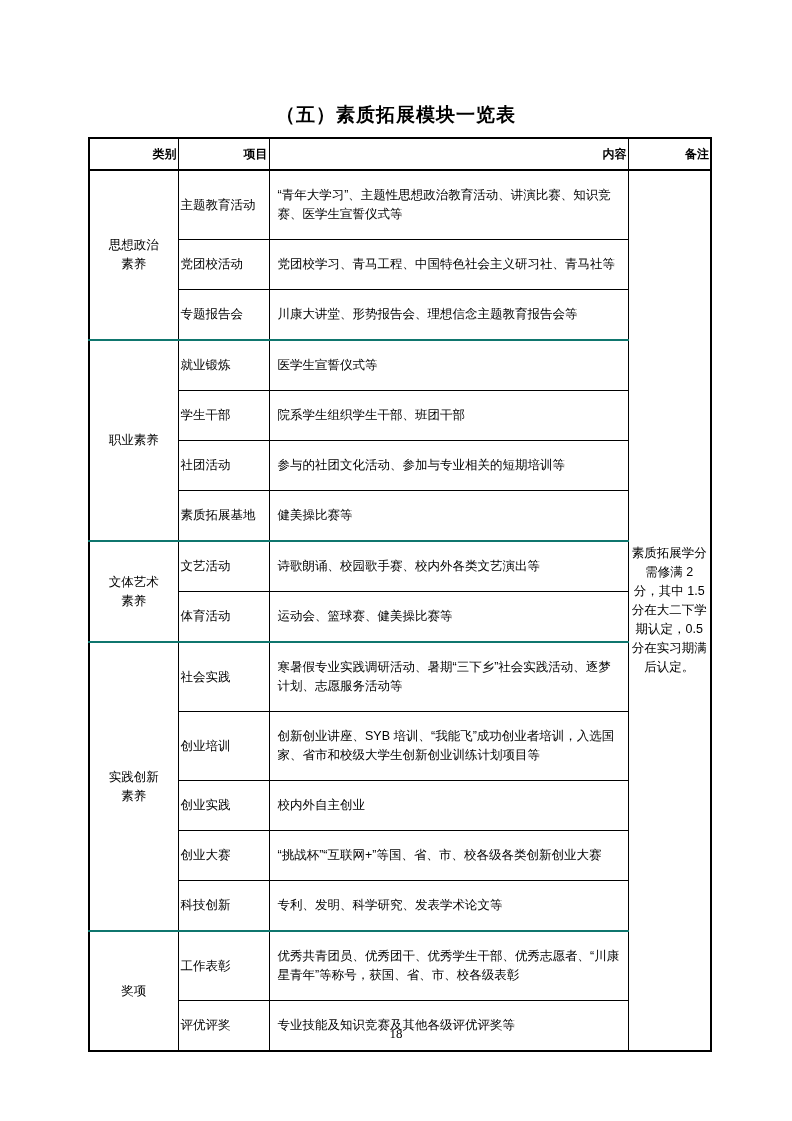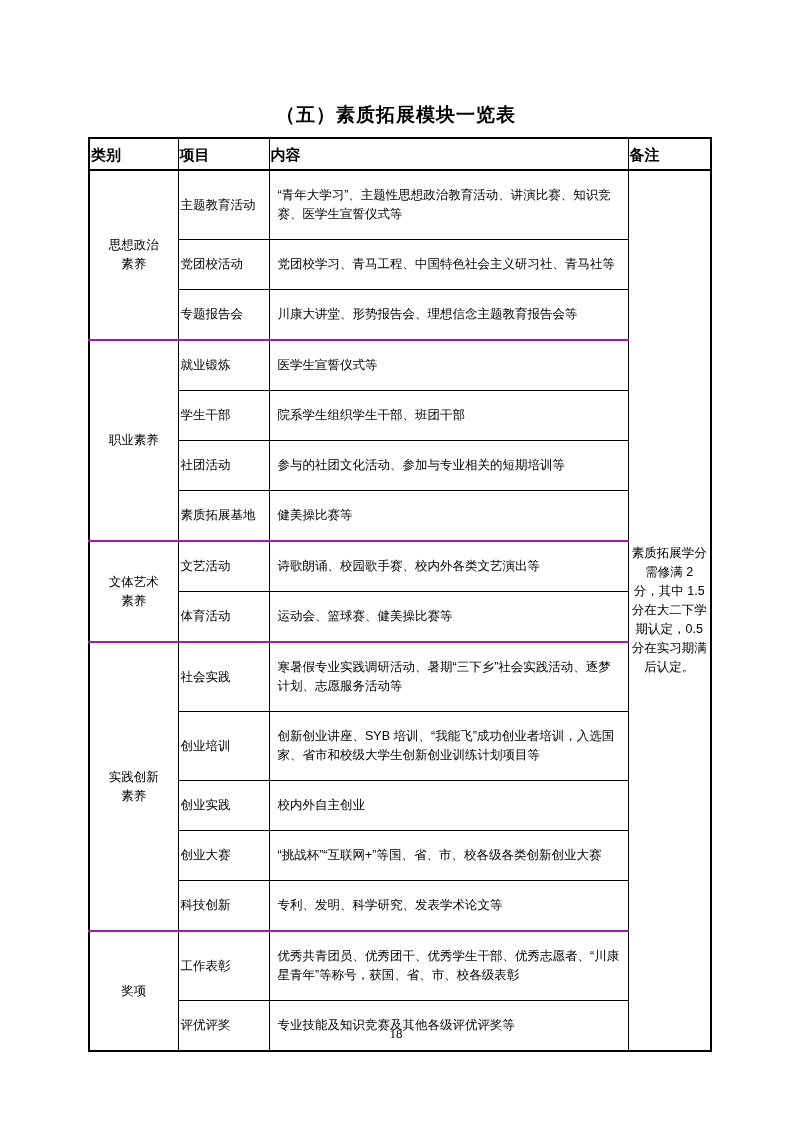--- a/index.html
+++ b/index.html
@@ -34,30 +34,30 @@
     font-size: 12.5px;
   }
   .doc-table th, .doc-table td {
     border: 1px solid #000;
     vertical-align: middle;
     line-height: 19px;
     word-break: break-all;
   }
   .doc-table th {
     font-weight: bold;
-    font-size: 15px;
+    font-size: 12px;
     height: 28px;
-    text-align: left;
+    text-align: right;
     border-bottom: 2px solid #000;
   }
   .cat-cell  { text-align: center; padding: 5px 16px; }
   .proj-cell { padding: 5px 2px; }
   .content-cell { text-align: left; padding: 15px 8px; }
   .remark-cell  { text-align: center; padding: 5px 3px; line-height: 21px; }
-  tr.group-start > td { border-top: 2px solid #a21caf; }
+  tr.group-start > td { border-top: 2px solid #0f766e; }
   .page-number {
     position: absolute;
     top: 1026px;
     left: 0;
     width: 100%;
     text-align: center;
     font-family: "Liberation Serif", serif;
     font-size: 13px;
   }
 </style>

